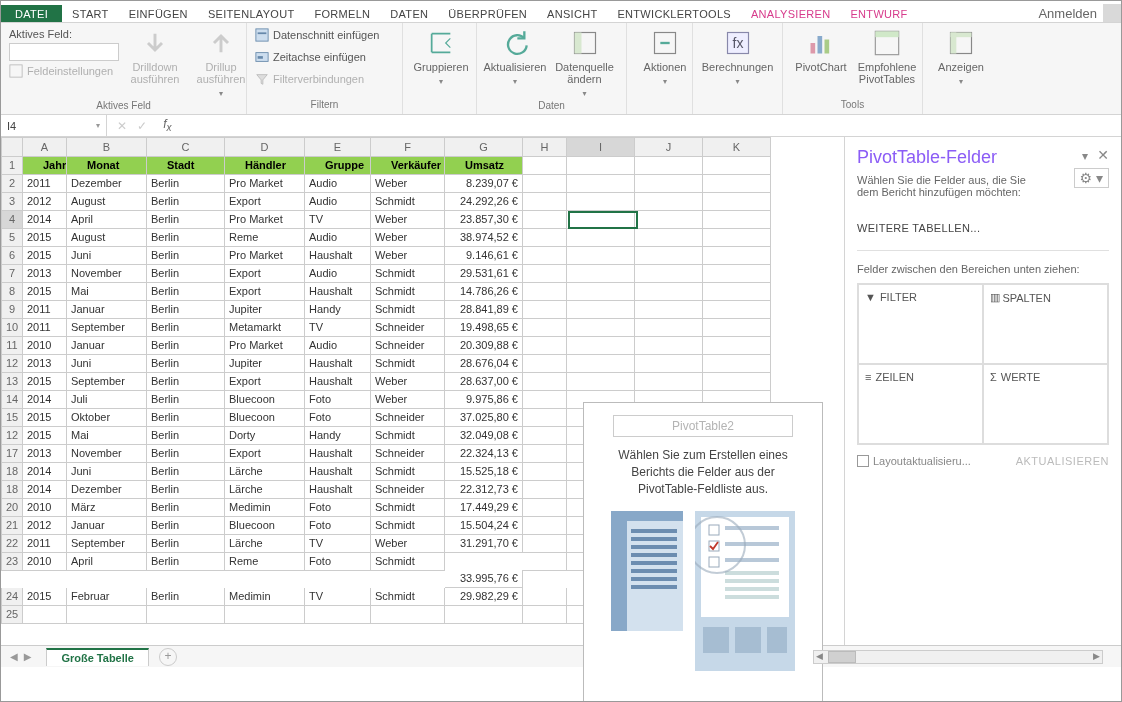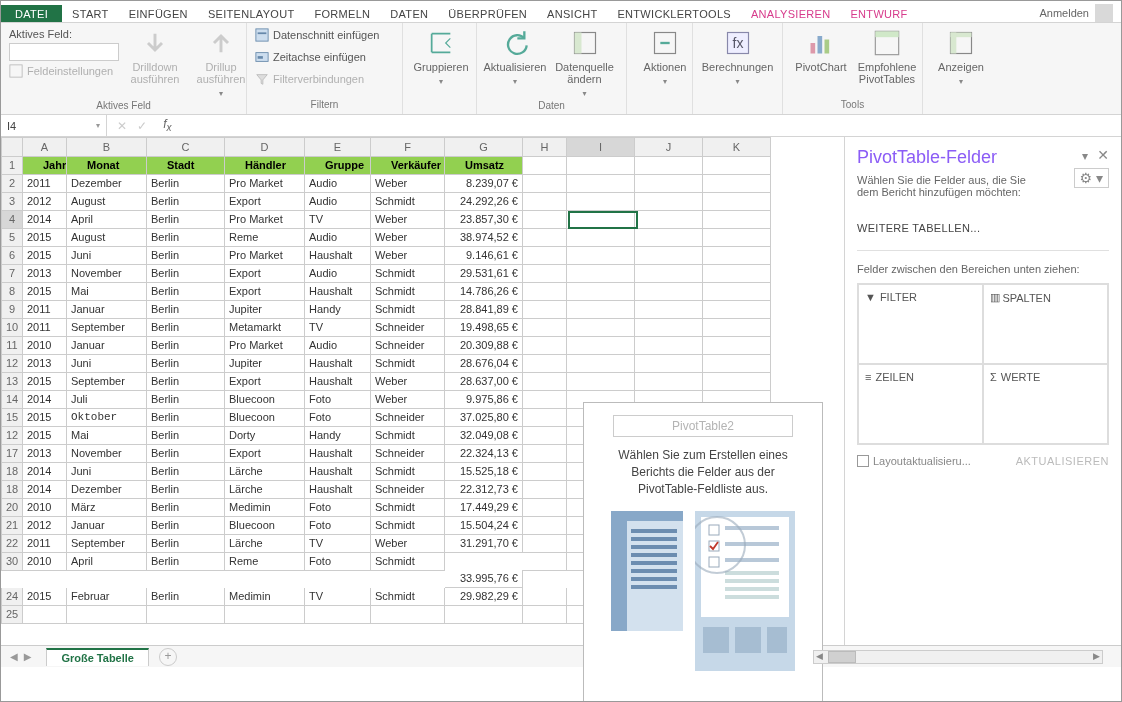--- a/index.html
+++ b/index.html
@@ -4,21 +4,21 @@
 <style>
 * { box-sizing: border-box; margin: 0; padding: 0; font-family: "Segoe UI", Tahoma, sans-serif; }
 body { width: 1122px; height: 702px; background: #fff; font-size: 12px; color: #444; border: 1px solid #999; overflow: hidden; }
 
 
 .tabs { display: flex; height: 22px; background: #fff; border-bottom: 1px solid #d4d4d4; align-items: flex-end; }
 .tab { padding: 3px 10px 2px; font-size: 11px; color: #444; cursor: pointer; text-transform: uppercase; letter-spacing: .3px; }
 .tab.file { background: #217346; color: #fff; padding-left: 14px; padding-right: 14px; }
 .tab.active { color: #d73b8c; }
 .tab.active2 { color: #d73b8c; }
-.tablogin { margin-left: auto; display:flex; align-items:center; gap:6px; padding-right:8px; font-size:11px; color:#666;}
+.tablogin { margin-left: auto; display:flex; align-items:center; gap:6px; padding-right:0; font-size:13px; color:#666;}
 .userbox { width:18px; height:18px; background:#d9d9d9;}
 
 
 .ribbon { height: 92px; background:#f6f6f6; border-bottom:1px solid #d4d4d4; display:flex; }
 .group { border-right:1px solid #e0e0e0; padding:4px 8px 2px; display:flex; flex-direction:column; justify-content:space-between; }
 .group-body { display:flex; gap:6px; align-items:flex-start;}
 .group-label { text-align:center; font-size:10px; color:#777; padding-bottom:2px;}
 .bigbtn { display:flex; flex-direction:column; align-items:center; justify-content:center; gap:4px; padding:2px 4px; font-size:11px; color:#666; min-width:60px; text-align:center;}
 .bigbtn .ic { width:28px; height:28px; }
 .smallrow { display:flex; align-items:center; gap:4px; font-size:11px; color:#555; padding:1px 0;}
@@ -479,21 +479,21 @@
           <div class="cell" style="width: 74px;">Weber</div>
           <div class="cell num" style="width: 78px;">9.975,86 €</div>
           <div class="cell" style="width: 44px;"></div>
           <div class="cell" style="width: 68px;"></div>
           <div class="cell" style="width: 68px;"></div>
           <div class="cell" style="width: 68px;"></div>
         </div>
         <div class="row">
           <div class="rh">15</div>
           <div class="cell" style="width: 44px;">2015</div>
-          <div class="cell" style="width: 80px; font-family: Liberation Mono, monospace;">Oktober</div>
+          <div class="cell" style="width: 80px;">Oktober</div>
           <div class="cell" style="width: 78px;">Berlin</div>
           <div class="cell" style="width: 80px;">Bluecoon</div>
           <div class="cell" style="width: 66px;">Foto</div>
           <div class="cell" style="width: 74px;">Schneider</div>
           <div class="cell num" style="width: 78px;">37.025,80 €</div>
           <div class="cell" style="width: 44px;"></div>
           <div class="cell" style="width: 68px;"></div>
           <div class="cell" style="width: 68px;"></div>
           <div class="cell" style="width: 68px;"></div>
         </div>
@@ -589,21 +589,21 @@
           <div class="cell" style="width: 80px;">Lärche</div>
           <div class="cell" style="width: 66px;">TV</div>
           <div class="cell" style="width: 74px;">Weber</div>
           <div class="cell num" style="width: 78px;">31.291,70 €</div>
           <div class="cell" style="width: 44px;"></div>
           <div class="cell" style="width: 68px;"></div>
           <div class="cell" style="width: 68px;"></div>
           <div class="cell" style="width: 68px;"></div>
         </div>
         <div class="row">
-          <div class="rh">30</div>
+          <div class="rh">23</div>
           <div class="cell" style="width: 44px;">2010</div>
           <div class="cell" style="width: 80px;">April</div>
           <div class="cell" style="width: 78px;">Berlin</div>
           <div class="cell" style="width: 80px;">Reme</div>
           <div class="cell" style="width: 66px;">Foto</div>
           <div class="cell" style="width: 74px;">Schmidt</div>
           <div class="cell num" style="width: 78px; margin-top: 17px;">33.995,76 €</div>
           <div class="cell" style="width: 44px;"></div>
           <div class="cell" style="width: 68px;"></div>
           <div class="cell" style="width: 68px;"></div>

